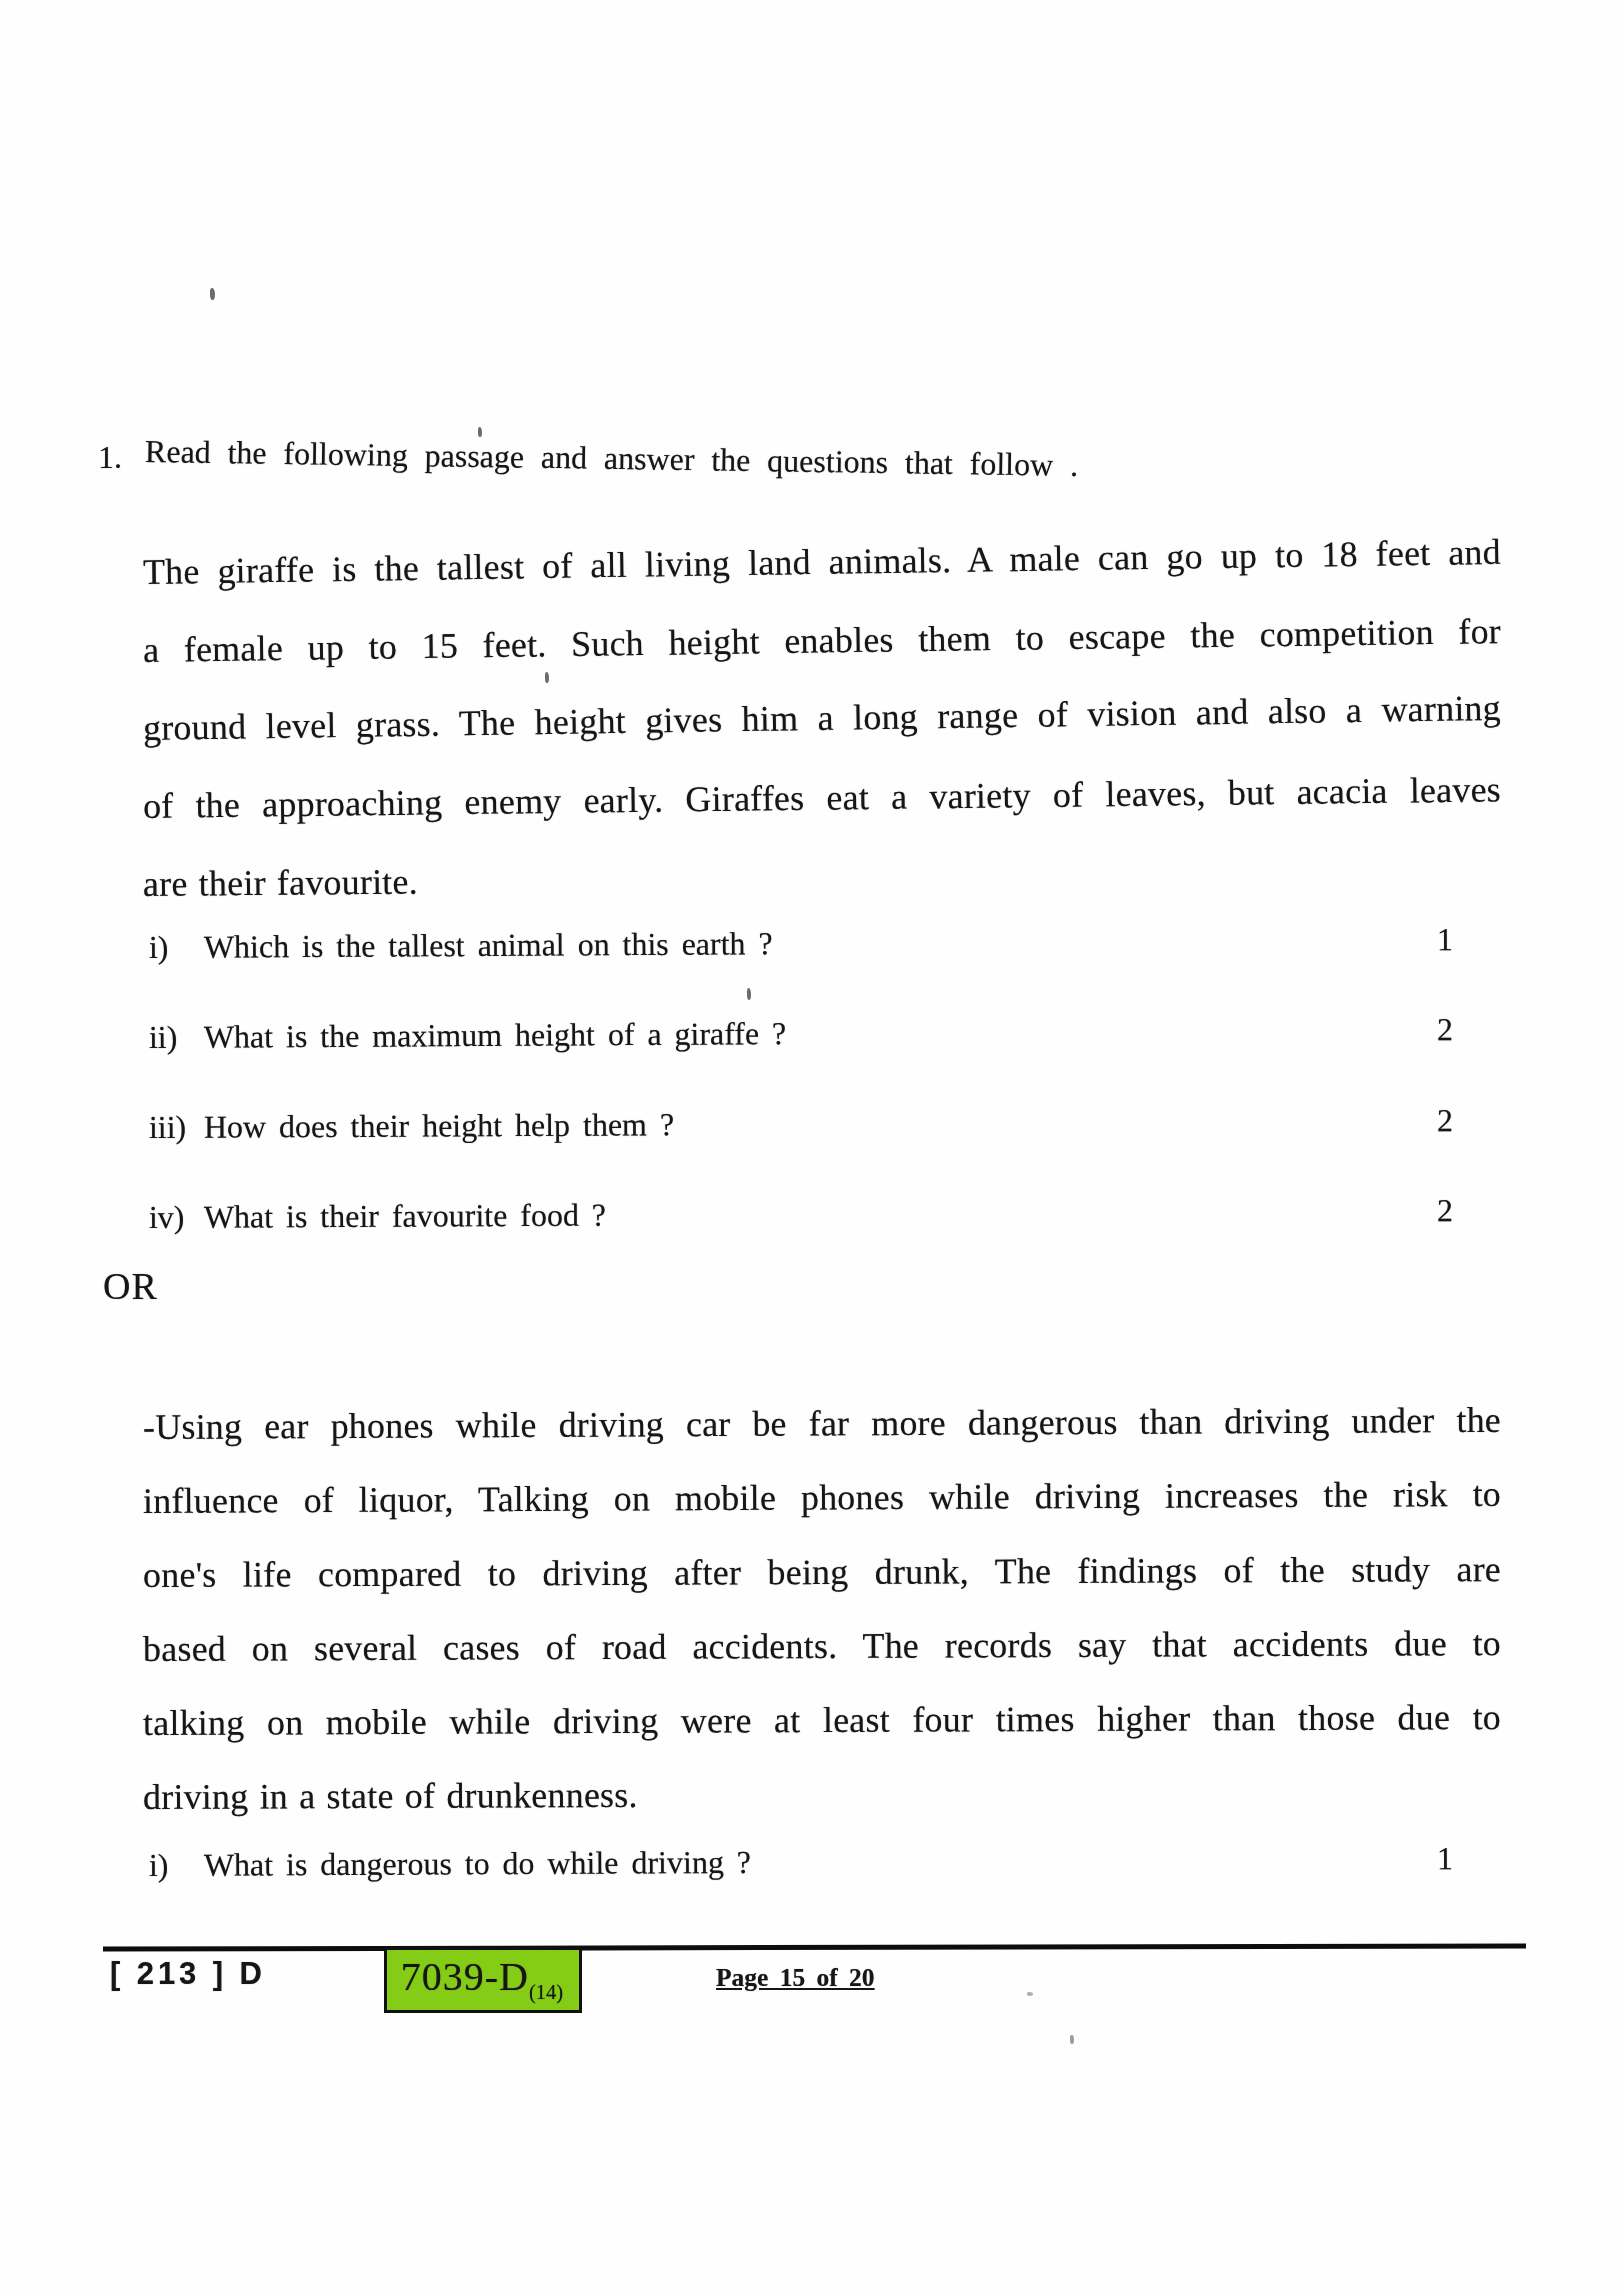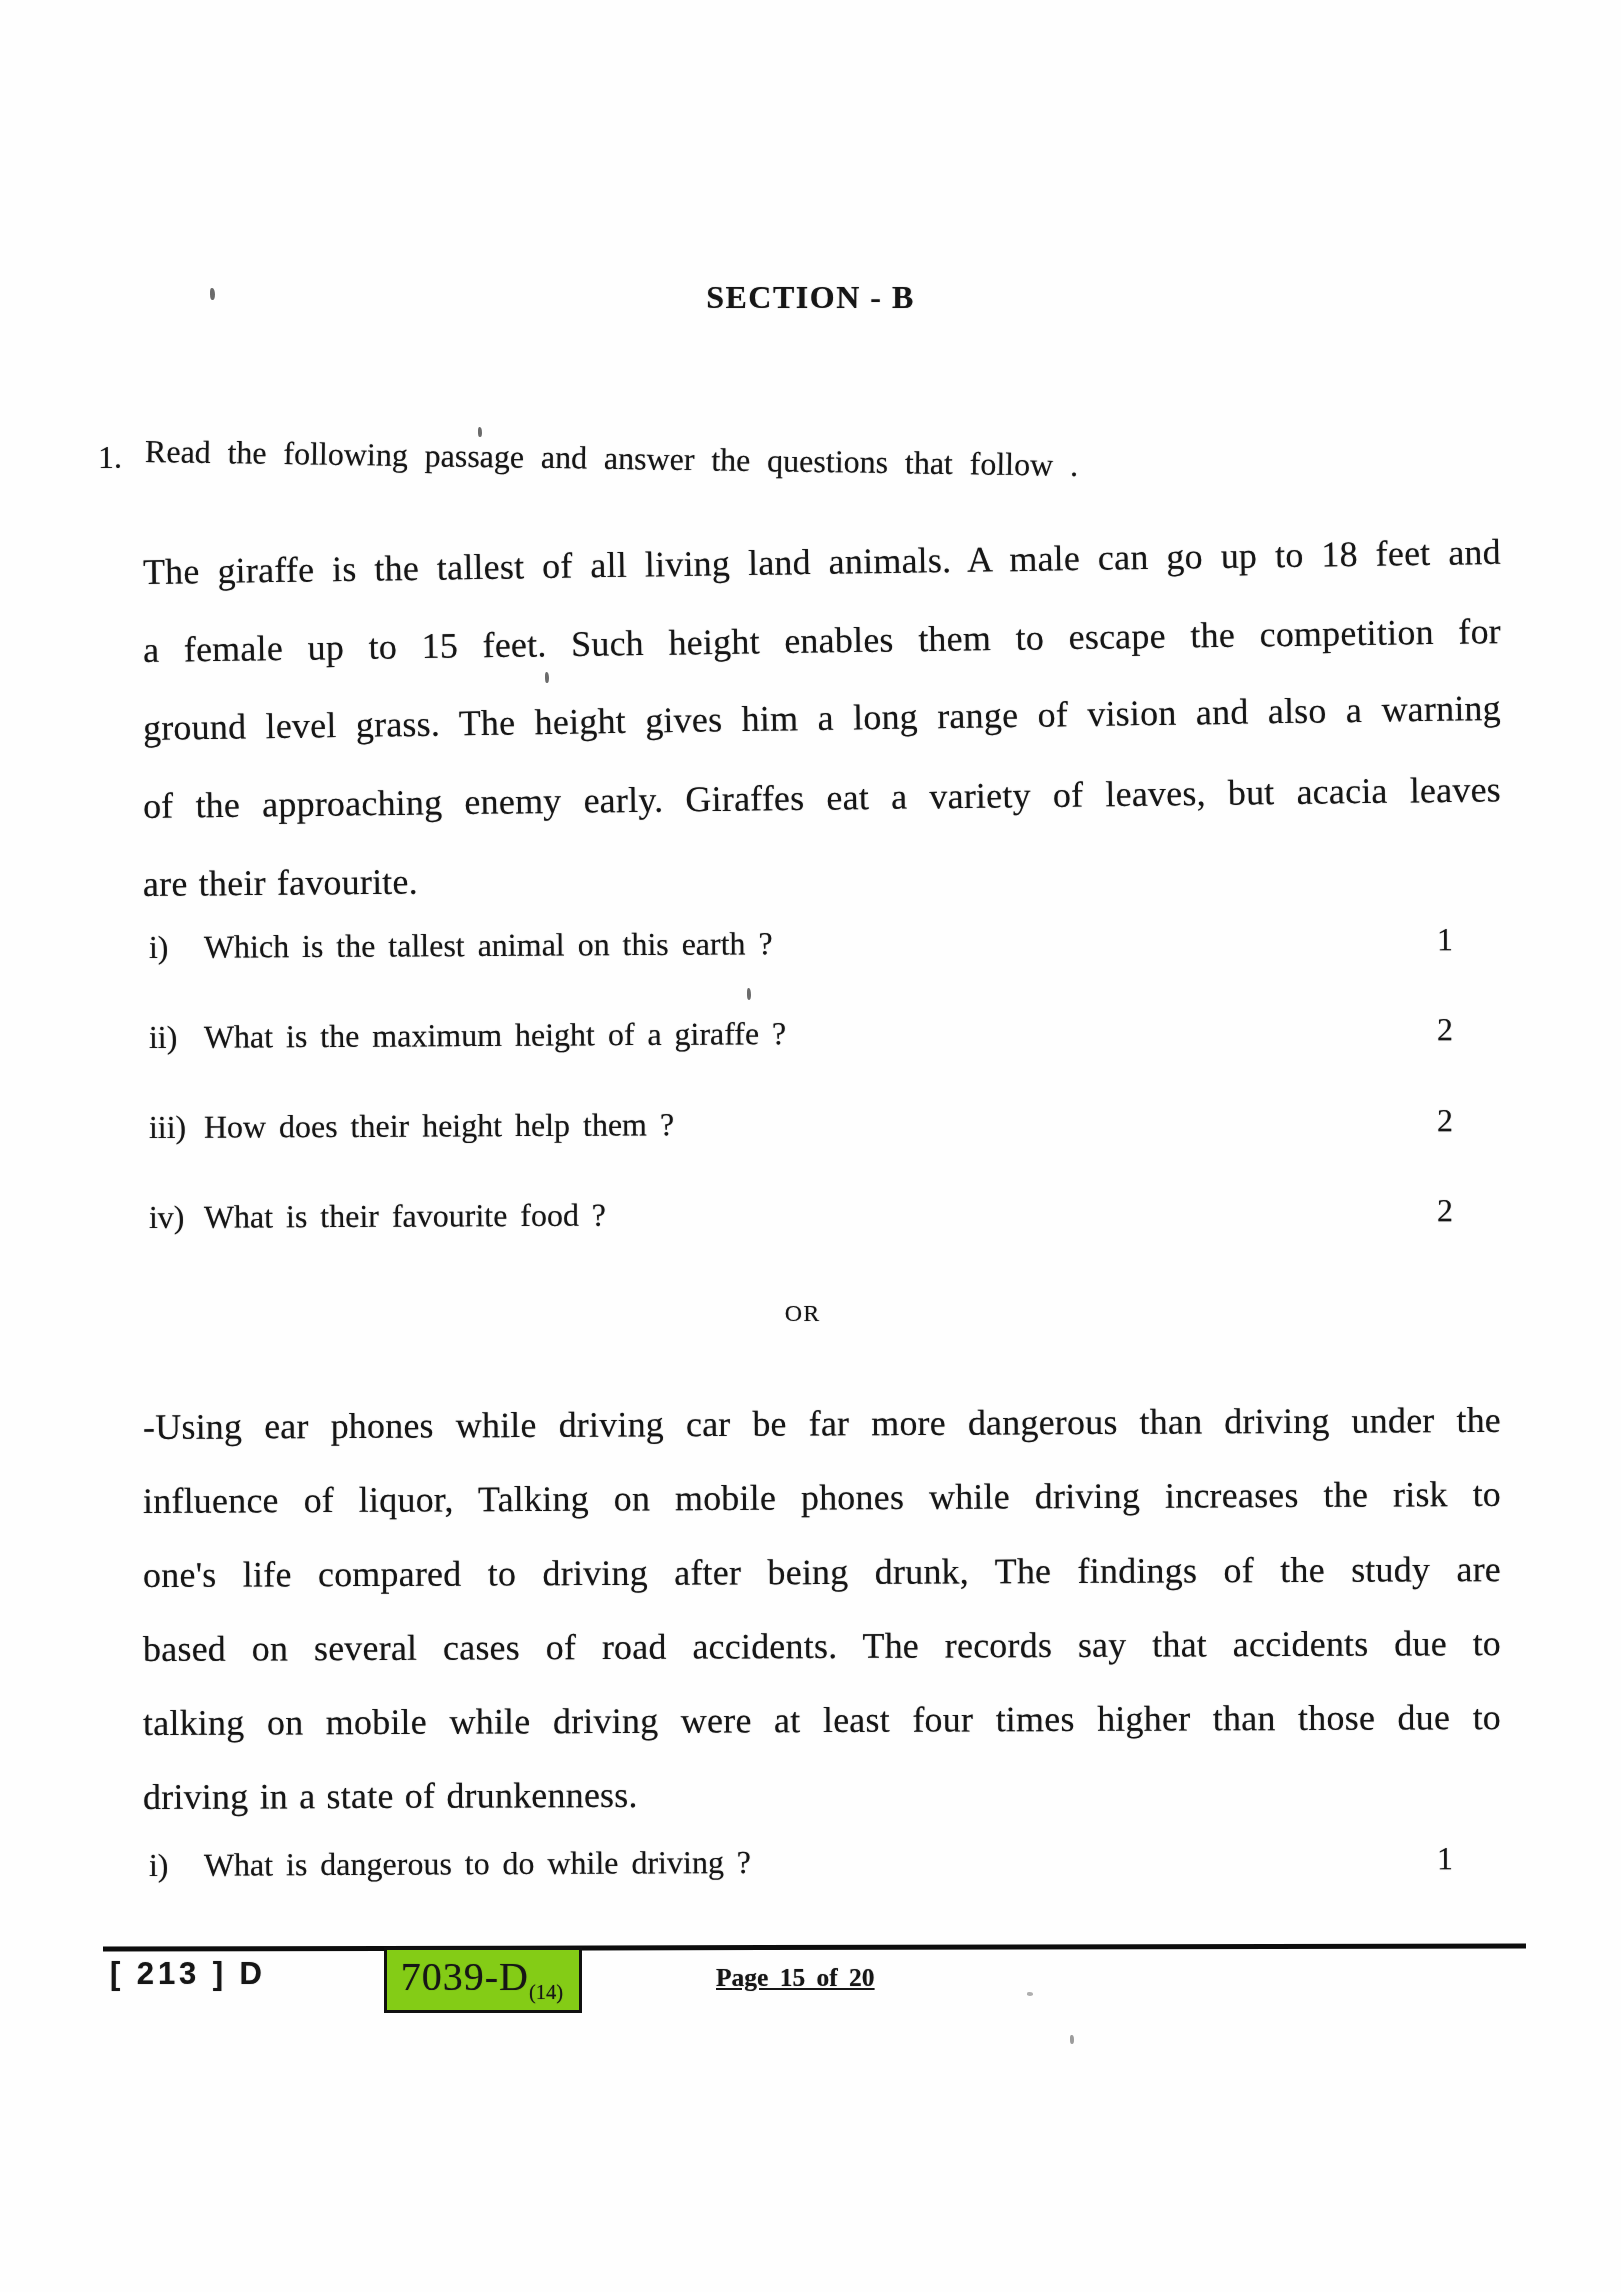--- a/index.html
+++ b/index.html
@@ -79,24 +79,23 @@
     font-size: 32px;
     transform-origin: left center;
   }
   .subq-label { width: 55px; flex: 0 0 auto; }
   .subq-text  { flex: 1 1 auto; word-spacing: 4.9px; }
   .subq-marks { width: 47px; flex: 0 0 auto; text-align: right; }
 
   #or-label {
     position: absolute;
     left: 103px;
-    top: 1300px;
+    top: 1264px;
     width: 1399px;
-    text-align: center;
-    font-size: 24px;
+    font-size: 38px;
     letter-spacing: 1px;
   }
 
   
   #footer-rule {
     position: absolute;
     left: 103px;
     top: 1945px;
     width: 1423px;
     height: 4.9px;
@@ -144,21 +143,20 @@
     background: #3a3a3a;
     border-radius: 40% 60% 50% 50%;
     opacity: 0.75;
   }
 </style>
 </head>
 <body>
 
 <div class="page">
 
-  <div id="section-title" class="heading ink">SECTION - B</div>
 
 
   <div id="q1-number" class="ink">1.</div>
 
   <div id="q1-intro" class="ink">Read the following passage and answer the questions that follow .</div>
 
   <div id="passage1" class="passage">
     <div class="pline just ink" style="transform:rotate(-0.85deg)">The giraffe is the tallest of all living land animals. A male can go up to 18 feet and</div>
     <div class="pline just ink" style="transform:rotate(-0.8deg)">a female up to 15 feet. Such height enables them to escape the competition for</div>
     <div class="pline just ink" style="transform:rotate(-0.85deg)">ground level grass. The height gives him a long range of vision and also a warning</div>

